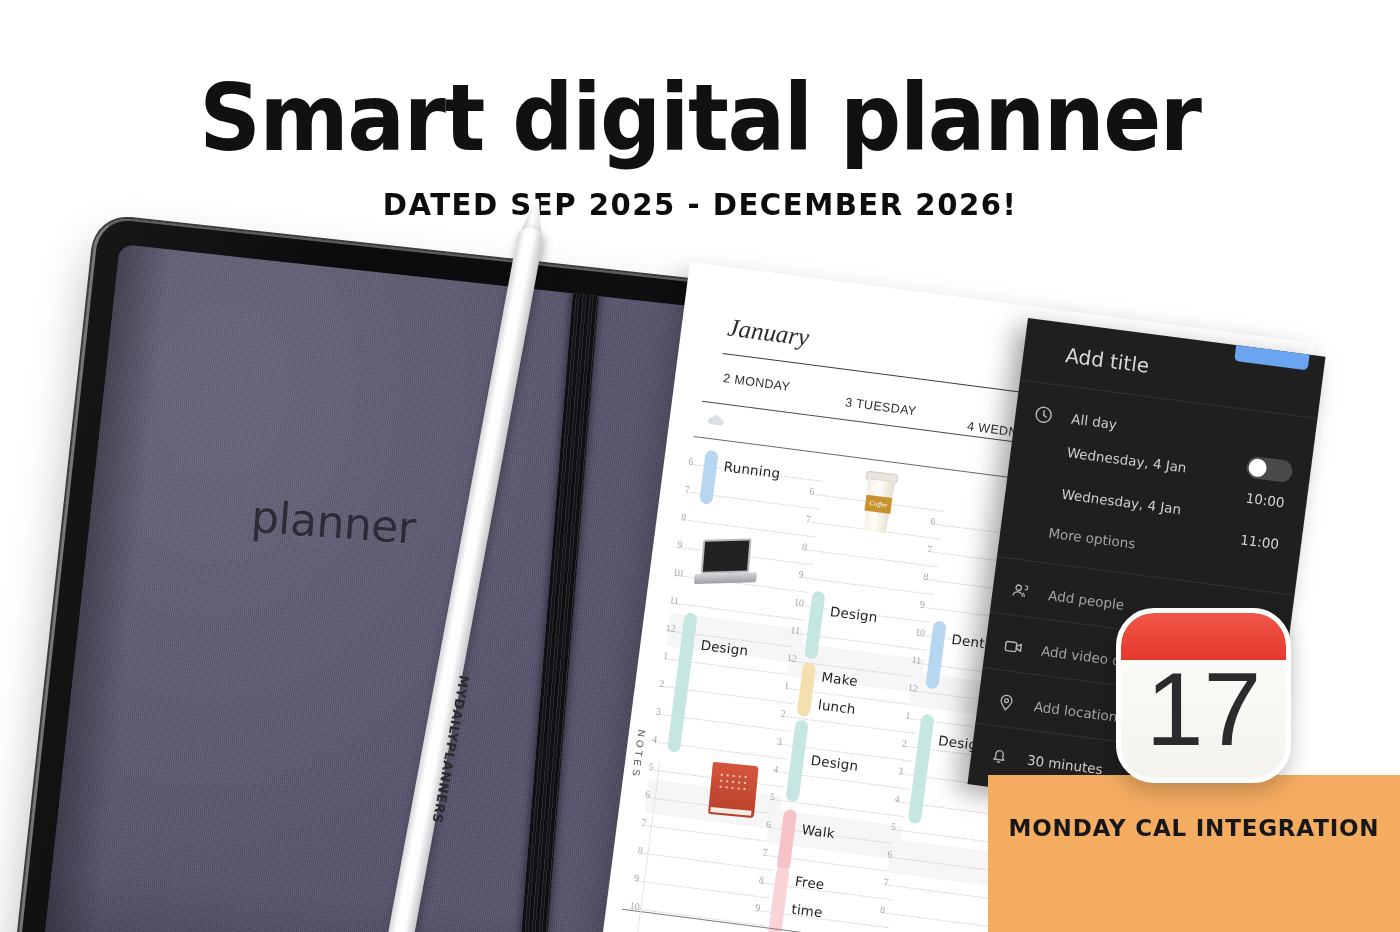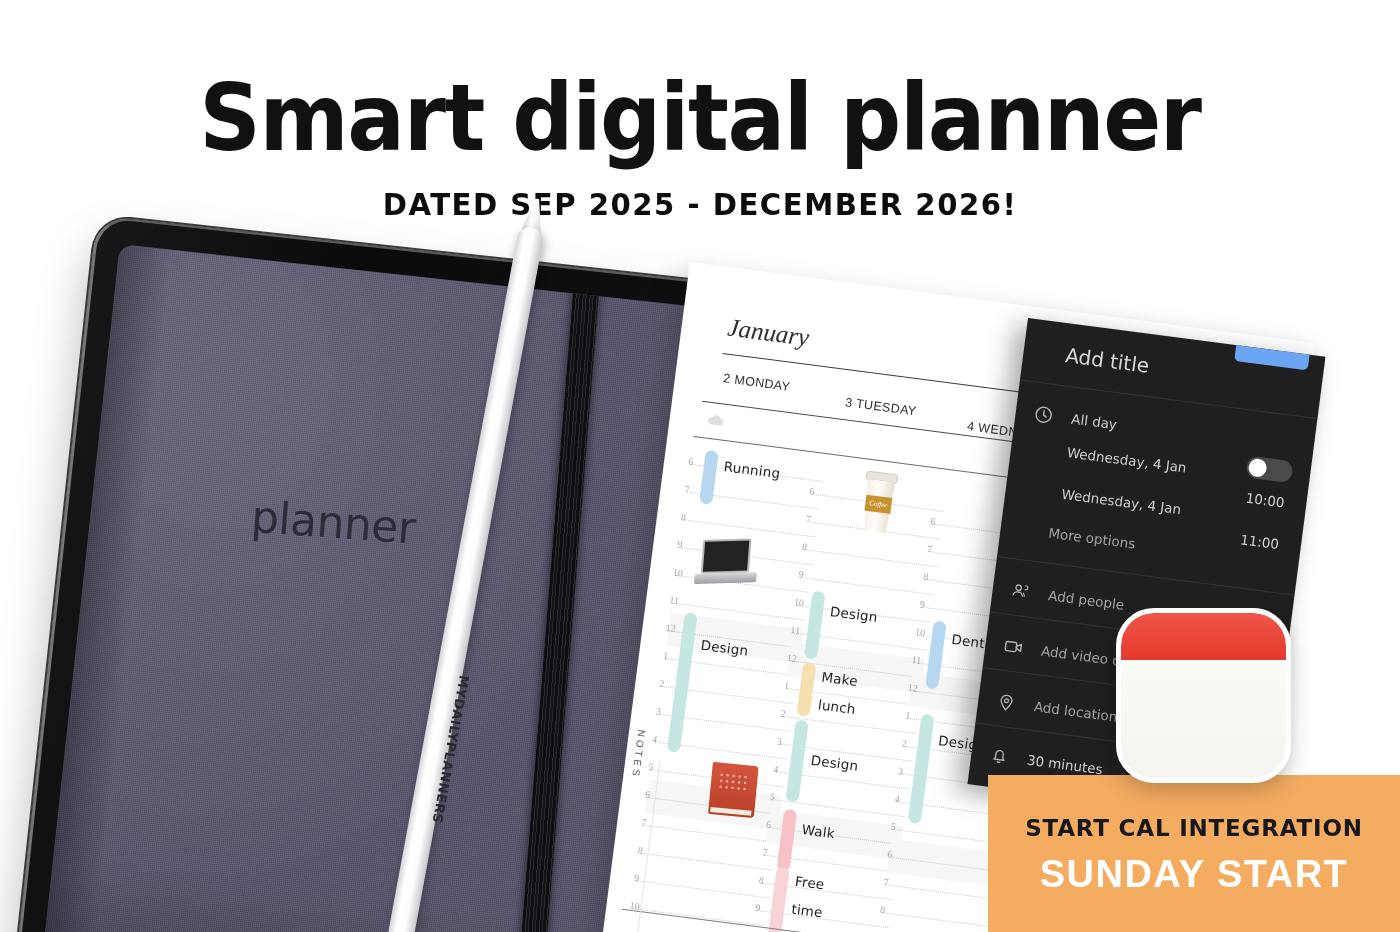--- a/index.html
+++ b/index.html
@@ -756,21 +756,21 @@
     <div class="grow" style="top:508px;height:38px;">
       
       
     </div>
 
   </div>
 
   <div class="appicon">
     <div class="appicon-inner">
       <div class="appicon-top"></div>
+      <div class="appicon-day">17</div>
     </div>
   </div>
 
   <div class="badge">
-    <div class="badge-l1">START CAL INTEGRATION</div>
-    <div class="badge-l2">SUNDAY START</div>
+    <div class="badge-l1">MONDAY CAL INTEGRATION</div>
   </div>
 
 </div>
 
 </body></html>

